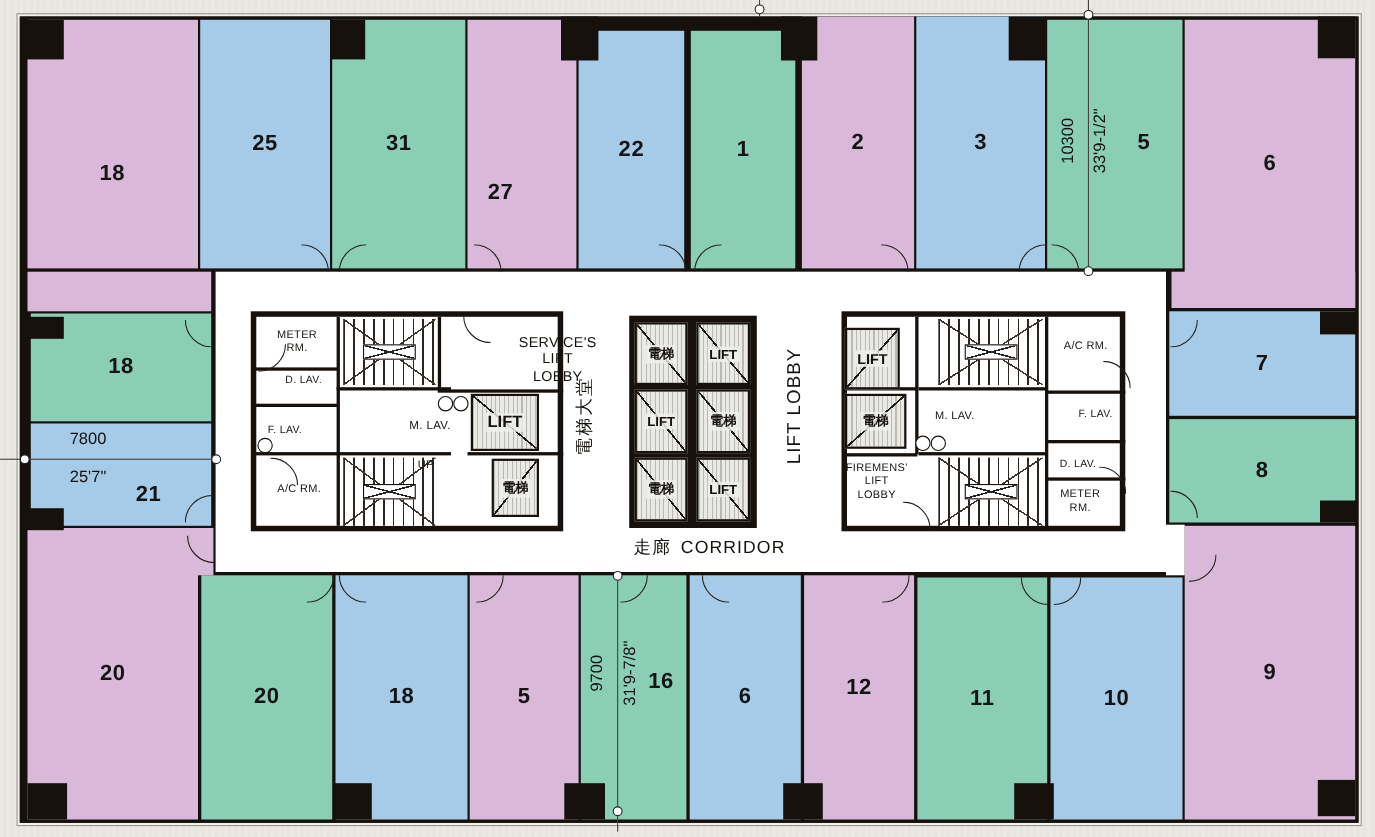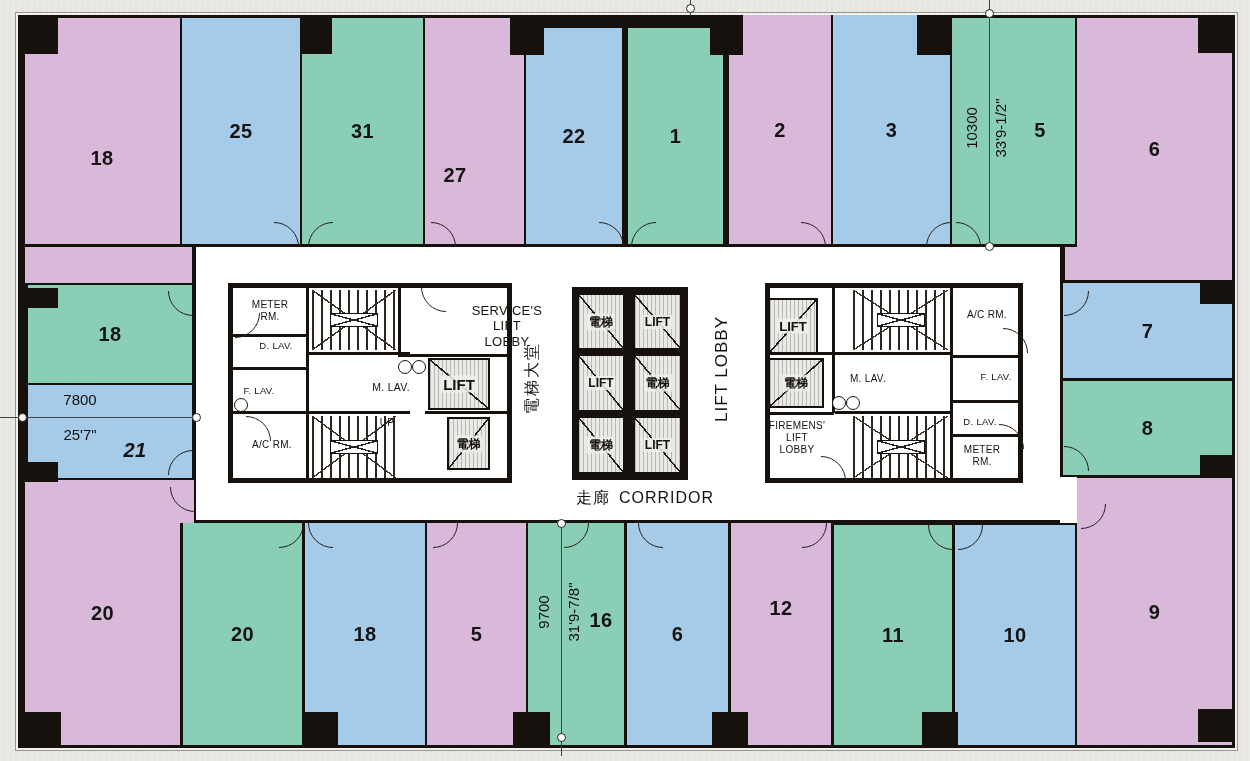--- a/index.html
+++ b/index.html
@@ -39,39 +39,39 @@
     <div class="unit-label" style="left: 780px; top: 129.5px;">2</div>
     <div class="abs" style="left: 833px; top: 15px; width: 117px; height: 229px; background: rgb(166, 203, 232);"></div>
     <div class="unit-label" style="left: 891.5px; top: 129.5px;">3</div>
     <div class="abs" style="left: 952px; top: 18px; width: 123px; height: 226px; background: rgb(139, 206, 182);"></div>
     <div class="unit-label" style="left: 1040px; top: 130px;">5</div>
     <div class="abs" style="left: 1077px; top: 18px; width: 155px; height: 262px; background: rgb(218, 184, 218);"></div>
     <div class="unit-label" style="left: 1154.5px; top: 149px;">6</div>
     <div class="abs" style="left: 28px; top: 285px; width: 164px; height: 98px; background: rgb(139, 206, 182);"></div>
     <div class="unit-label" style="left: 110px; top: 334px;">18</div>
     <div class="abs" style="left: 28px; top: 385px; width: 164px; height: 93px; background: rgb(166, 203, 232);"></div>
-    <div class="unit-label" style="left: 135px; top: 450px; font-style: italic;">21</div>
+    <div class="unit-label" style="left: 135px; top: 450px;">21</div>
     <div class="abs" style="left: 1063px; top: 283px; width: 169px; height: 95px; background: rgb(166, 203, 232);"></div>
     <div class="unit-label" style="left: 1147.5px; top: 330.5px;">7</div>
     <div class="abs" style="left: 1063px; top: 381px; width: 169px; height: 94px; background: rgb(139, 206, 182);"></div>
     <div class="unit-label" style="left: 1147.5px; top: 428px;">8</div>
     <div class="abs" style="left: 25px; top: 480px; width: 155px; height: 265px; background: rgb(218, 184, 218);"></div>
     <div class="unit-label" style="left: 102.5px; top: 612.5px;">20</div>
     <div class="abs" style="left: 183px; top: 523px; width: 119px; height: 222px; background: rgb(139, 206, 182);"></div>
     <div class="unit-label" style="left: 242.5px; top: 634px;">20</div>
     <div class="abs" style="left: 305px; top: 523px; width: 120px; height: 222px; background: rgb(166, 203, 232);"></div>
     <div class="unit-label" style="left: 365px; top: 634px;">18</div>
     <div class="abs" style="left: 427px; top: 523px; width: 99px; height: 222px; background: rgb(218, 184, 218);"></div>
     <div class="unit-label" style="left: 476.5px; top: 634px;">5</div>
     <div class="abs" style="left: 528px; top: 523px; width: 96px; height: 222px; background: rgb(139, 206, 182);"></div>
     <div class="unit-label" style="left: 601px; top: 620px;">16</div>
     <div class="abs" style="left: 627px; top: 523px; width: 101px; height: 222px; background: rgb(166, 203, 232);"></div>
     <div class="unit-label" style="left: 677.5px; top: 634px;">6</div>
     <div class="abs" style="left: 731px; top: 523px; width: 100px; height: 222px; background: rgb(218, 184, 218);"></div>
-    <div class="unit-label" style="left: 781px; top: 608px;">12</div>
+    <div class="unit-label" style="left: 781px; top: 625px;">12</div>
     <div class="abs" style="left: 834px; top: 525px; width: 118px; height: 220px; background: rgb(139, 206, 182);"></div>
     <div class="unit-label" style="left: 893px; top: 635px;">11</div>
     <div class="abs" style="left: 955px; top: 525px; width: 120px; height: 220px; background: rgb(166, 203, 232);"></div>
     <div class="unit-label" style="left: 1015px; top: 635px;">10</div>
     <div class="abs" style="left: 1077px; top: 478px; width: 155px; height: 267px; background: rgb(218, 184, 218);"></div>
     <div class="unit-label" style="left: 1154.5px; top: 611.5px;">9</div>
     <div class="abs" style="left: 25px; top: 247px; width: 167px; height: 36px; background: rgb(218, 184, 218);"></div>
     <div class="abs" style="left: 1065px; top: 247px; width: 167px; height: 33px; background: rgb(218, 184, 218);"></div>
     <div class="abs" style="left: 178px; top: 480px; width: 16px; height: 43px; background: rgb(218, 184, 218);"></div>
     <div class="abs" style="left: 1060px; top: 477px; width: 17px; height: 46px; background: rgb(255, 255, 255);"></div>

